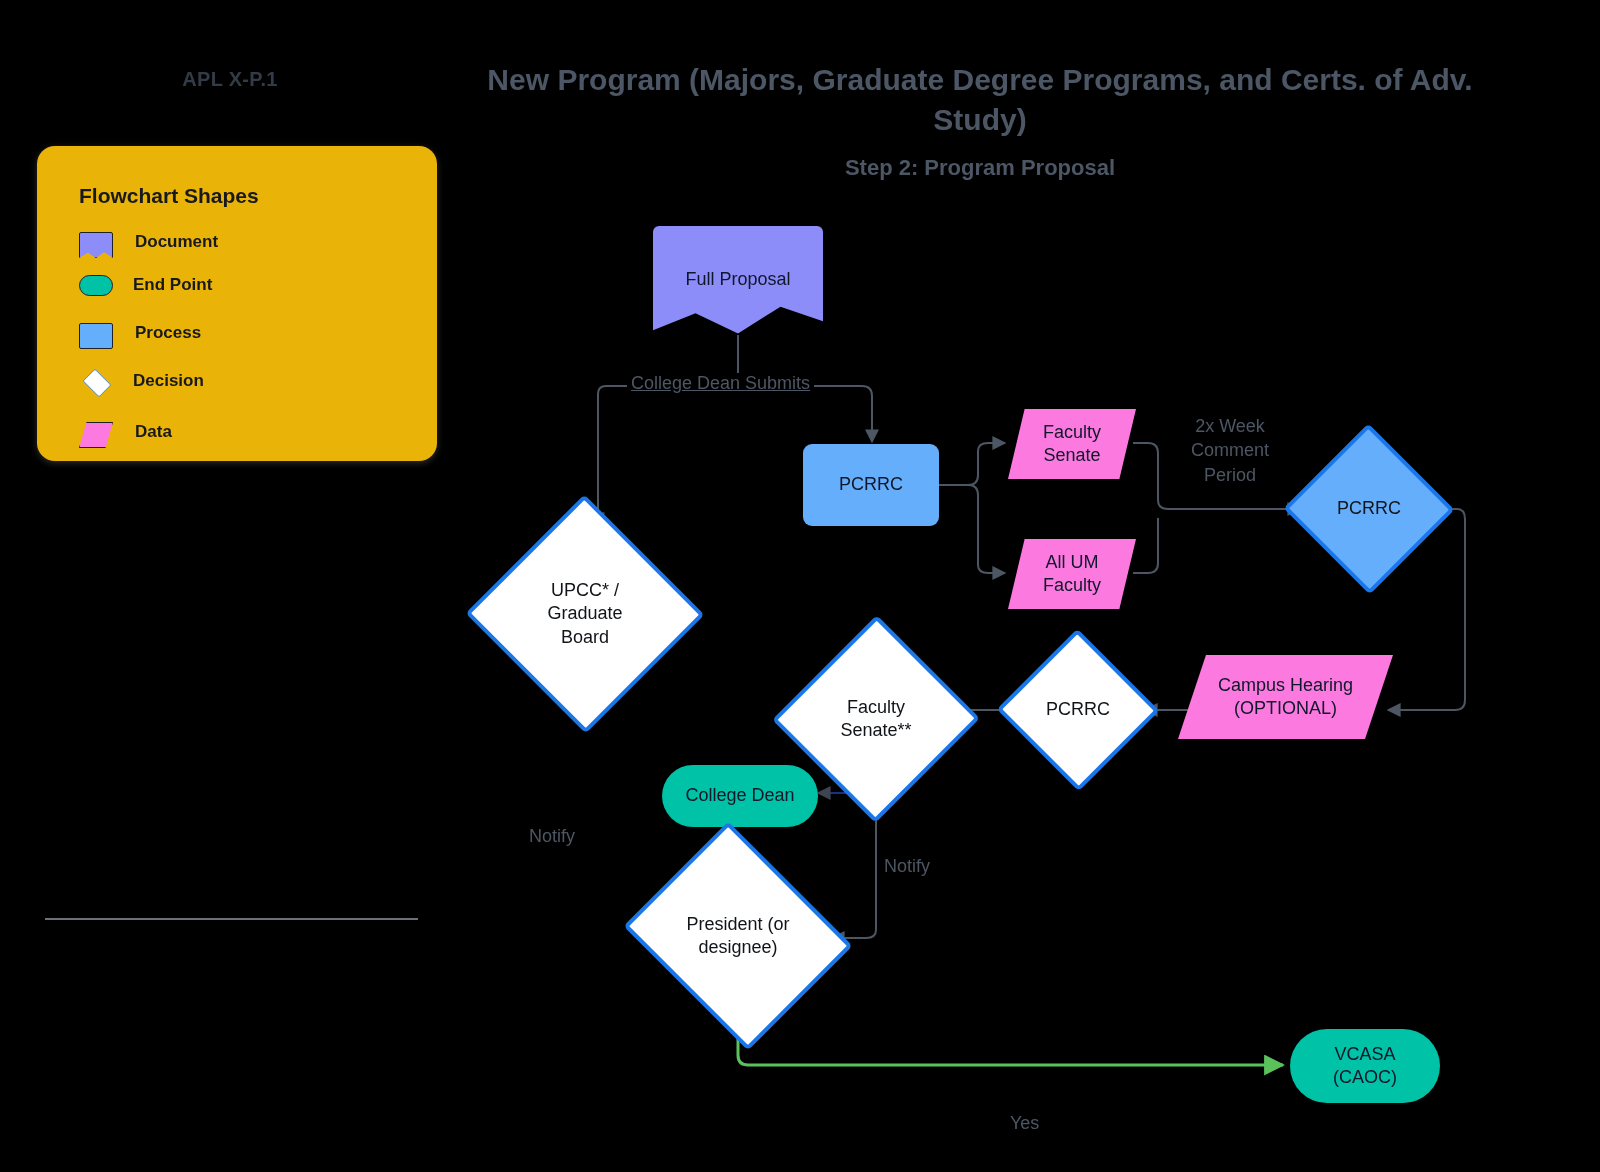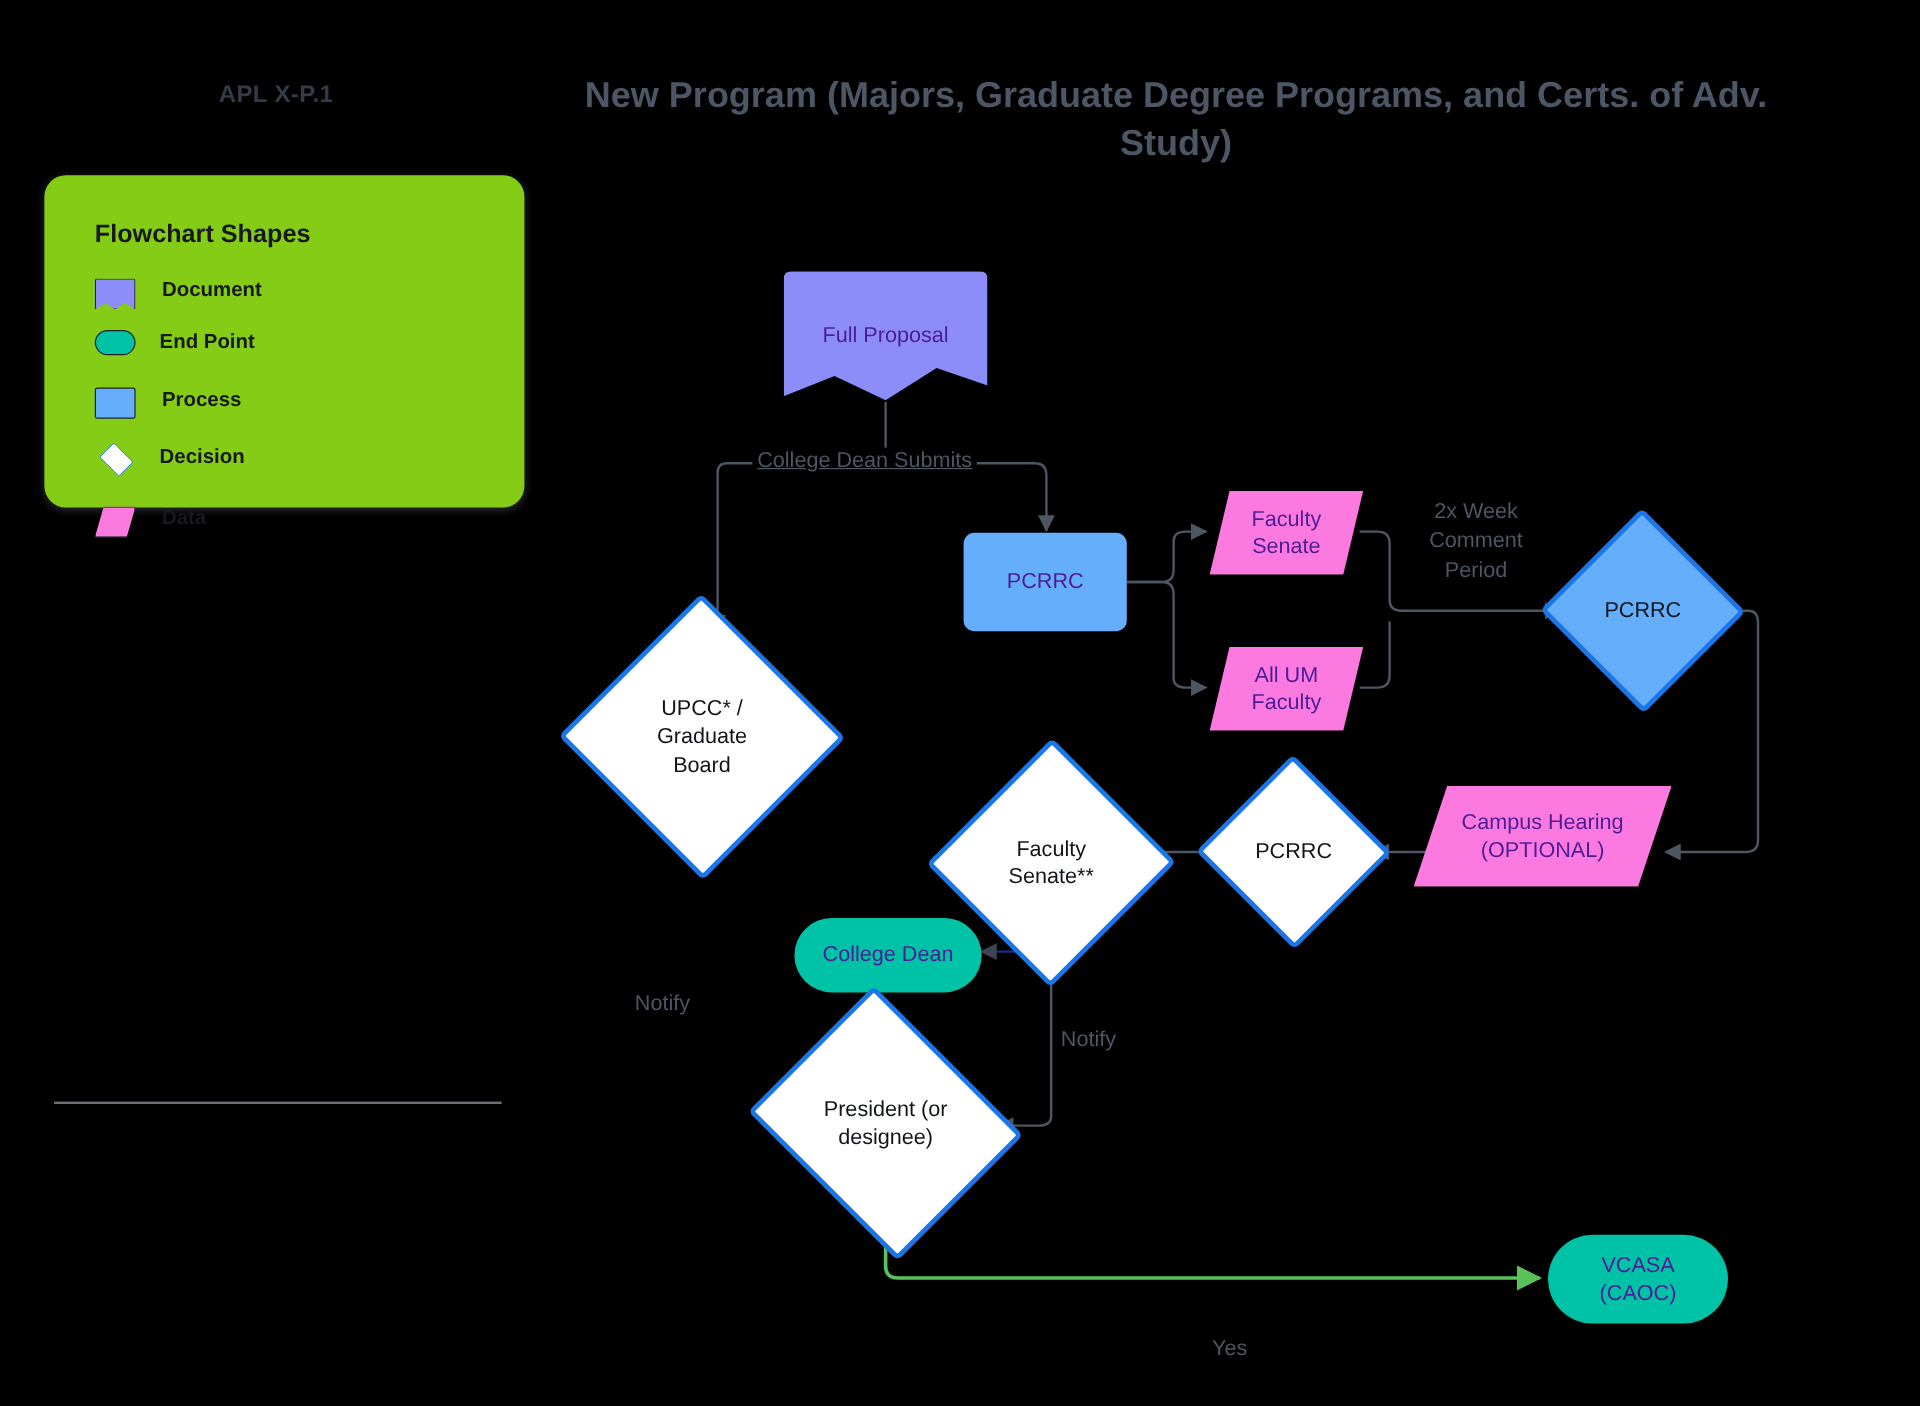--- a/index.html
+++ b/index.html
@@ -11,22 +11,22 @@
   #stage{position:absolute;inset:0;}
 
   
   .apl-title{
     position:absolute;left:0;top:68px;width:460px;text-align:center;
     font-size:20px;font-weight:bold;color:#333b47;letter-spacing:.3px;
   }
 
   
   .legend-card{
-    position:absolute;left:37px;top:146px;width:400px;height:277px;
-    background:#84cc16;border-radius:18px;
+    position:absolute;left:37px;top:146px;width:400px;height:315px;
+    background:#eab308;border-radius:18px;
     box-shadow:0 2px 7px rgba(255,255,255,.18);
   }
   .legend-title{
     position:absolute;left:42px;top:38px;font-size:21px;font-weight:bold;color:#17191c;
   }
   .legend-row{position:absolute;left:42px;height:28px;display:flex;align-items:flex-start;gap:22px;}
   .legend-label{font-size:17px;font-weight:bold;color:#17191c;white-space:nowrap;}
   .sw{width:32px;height:24px;flex:0 0 32px;position:relative;}
 
   .sw-doc{
@@ -52,21 +52,21 @@
     position:absolute;left:470px;top:60px;width:1020px;text-align:center;
     font-size:30px;font-weight:bold;color:#4c5665;line-height:1.33;
   }
   .chart-subtitle{
     position:absolute;left:470px;top:155px;width:1020px;text-align:center;
     font-size:22px;font-weight:bold;color:#4c5665;
   }
 
   
   .node{position:absolute;display:flex;align-items:center;justify-content:center;
-    text-align:center;color:#4c1d95;font-size:18px;line-height:1.28;box-sizing:border-box;}
+    text-align:center;color:#0f172a;font-size:18px;line-height:1.28;box-sizing:border-box;}
   .node .t{position:relative;z-index:2;padding:0 6px;}
 
   .n-doc{
     background:#8d8dfa;
     filter:drop-shadow(0 1px 2px rgba(0,0,0,.55));
     clip-path:polygon(0 0,100% 0,100% 85%,75% 72%,50% 96%,25% 78%,0 93%);
     border-radius:6px 6px 0 0;
     align-items:flex-start;padding-top:42px;
   }
   .n-process{background:#64aefc;border-radius:9px;}
@@ -126,20 +126,21 @@
     </div>
     <div class="legend-row" style="top:276px">
       <span class="sw sw-data"></span>
       <span class="legend-label">Data</span>
     </div>
   </div>
 
   <div class="divider"></div>
 
   <div class="chart-title">New Program (Majors, Graduate Degree Programs, and Certs. of Adv. Study)</div>
+  <div class="chart-subtitle">Step 2: Program Proposal</div>
 
   <svg class="edges">
     <defs>
       <marker id="ah" viewBox="0 0 10 10" refX="9" refY="5" markerWidth="7" markerHeight="7" orient="auto-start-reverse">
         <path d="M 0 0 L 10 5 L 0 10 z" fill="#4d5663"></path>
       </marker>
       <marker id="ahb" viewBox="0 0 10 10" refX="9" refY="5" markerWidth="7" markerHeight="7" orient="auto-start-reverse">
         <path d="M 0 0 L 10 5 L 0 10 z" fill="#3e4450"></path>
       </marker>
       <marker id="ahg" viewBox="0 0 10 10" refX="9" refY="5" markerWidth="7" markerHeight="7" orient="auto-start-reverse">

